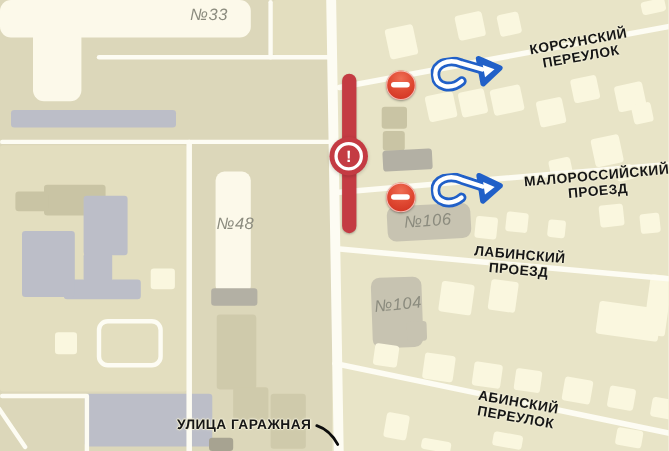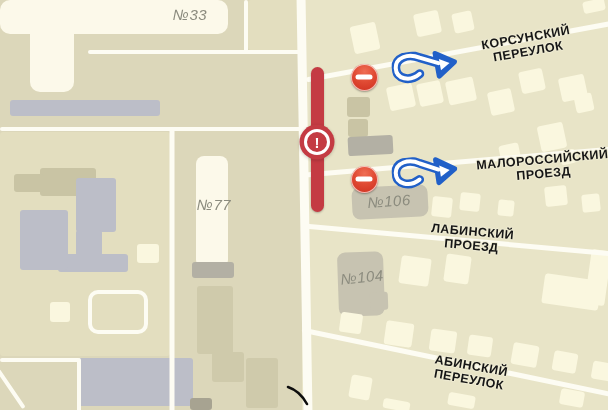--- a/index.html
+++ b/index.html
@@ -126,22 +126,23 @@
       <div class="road" style="left: 79px; top: 358px; width: 54px; height: 4px; border-radius: 2px; transform-origin: 0px 50%; transform: translateY(-2px) rotate(90deg);"></div>
       <div class="road" style="left: -2px; top: 370px; width: 46.0435px; height: 4px; border-radius: 2px; transform-origin: 0px 50%; transform: translateY(-2px) rotate(55.6197deg);"></div>
     </div>
   <div class="layer" id="layer-labels">
       <div class="street-label" style="left: 527px; top: 45px; font-size: 12.5px; transform: translate(-50%, -50%) rotate(-10deg);">КОРСУНСКИЙ
 ПЕРЕУЛОК</div>
       <div class="street-label" style="left: 543px; top: 167px; font-size: 12.5px; transform: translate(-50%, -50%) rotate(-5deg);">МАЛОРОССИЙСКИЙ
 ПРОЕЗД</div>
       <div class="street-label" style="left: 472px; top: 239px; font-size: 12.5px; transform: translate(-50%, -50%) rotate(5deg);">ЛАБИНСКИЙ ПРОЕЗД</div>
       <div class="street-label" style="left: 470px; top: 373px; font-size: 12.5px; transform: translate(-50%, -50%) rotate(10deg);">АБИНСКИЙ ПЕРЕУЛОК</div>
+      <div class="street-label" style="left: 222px; top: 386px; font-size: 12.5px; transform: translate(-50%, -50%) rotate(0deg);">УЛИЦА ГАРАЖНАЯ</div>
       <div class="house-label" style="left: 190px; top: 14px; font-size: 15px; transform: translate(-50%, -50%) rotate(0deg);">№33</div>
-      <div class="house-label" style="left: 214px; top: 204px; font-size: 15px; transform: translate(-50%, -50%) rotate(0deg);">№77</div>
+      <div class="house-label" style="left: 214px; top: 204px; font-size: 15px; transform: translate(-50%, -50%) rotate(0deg);">№48</div>
       <div class="house-label" style="left: 389px; top: 201px; font-size: 15px; transform: translate(-50%, -50%) rotate(-4deg);">№106</div>
       <div class="house-label" style="left: 362px; top: 277px; font-size: 15px; transform: translate(-50%, -50%) rotate(-6deg);">№104</div>
     </div>
 
   <svg class="leader" width="26" height="24">
     <path d="M2,3 Q14,7 21,20" fill="none" stroke="#0d0d0d" stroke-width="2.6" stroke-linecap="round"></path>
   </svg>
 
   <div class="closure-bar" id="closure-bar" style="left: 310.5px; top: 67px; width: 13px; height: 145px;"></div>
   <div class="closure-badge" id="closure-badge" style="left: 304px; top: 129px;">

